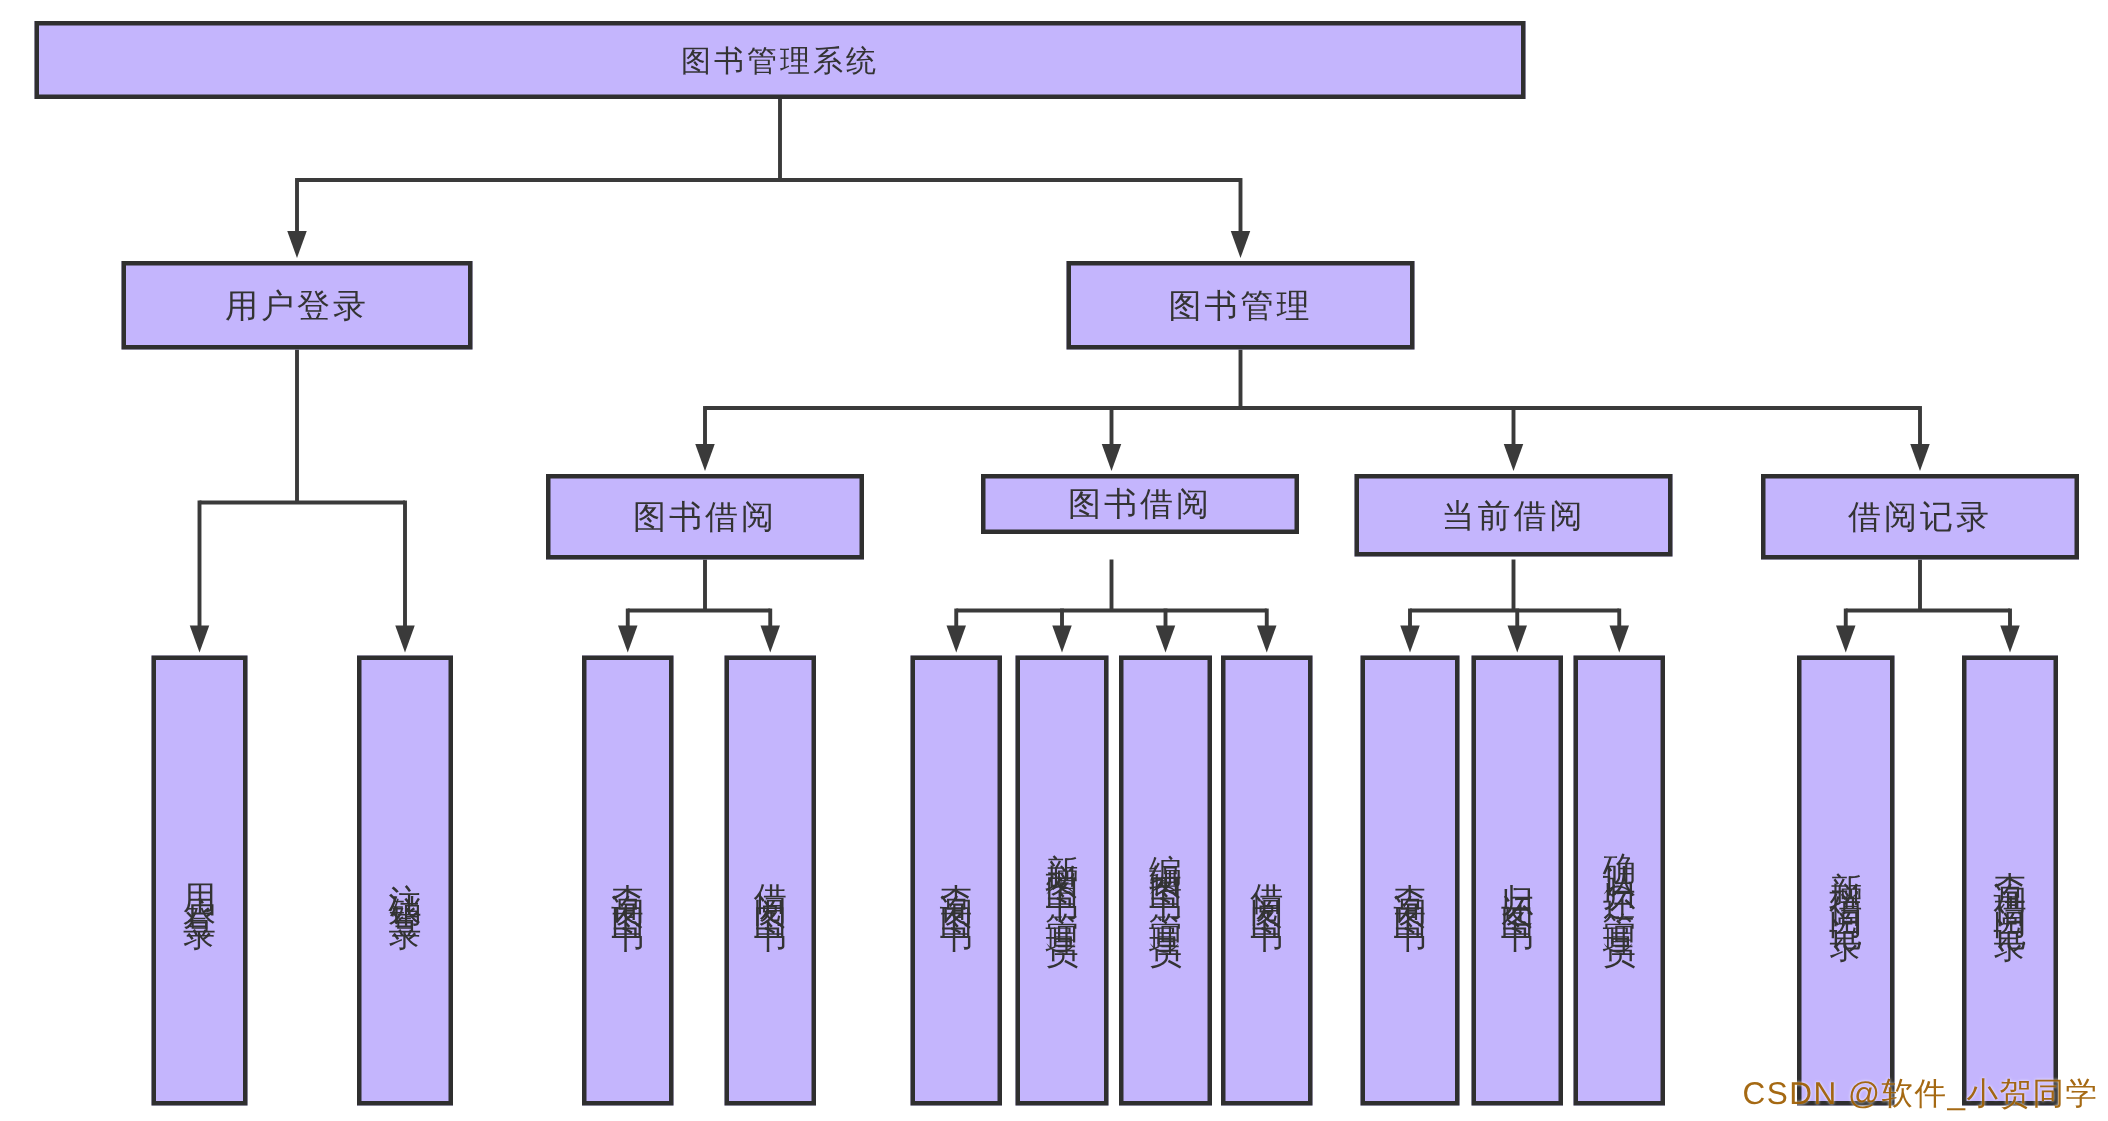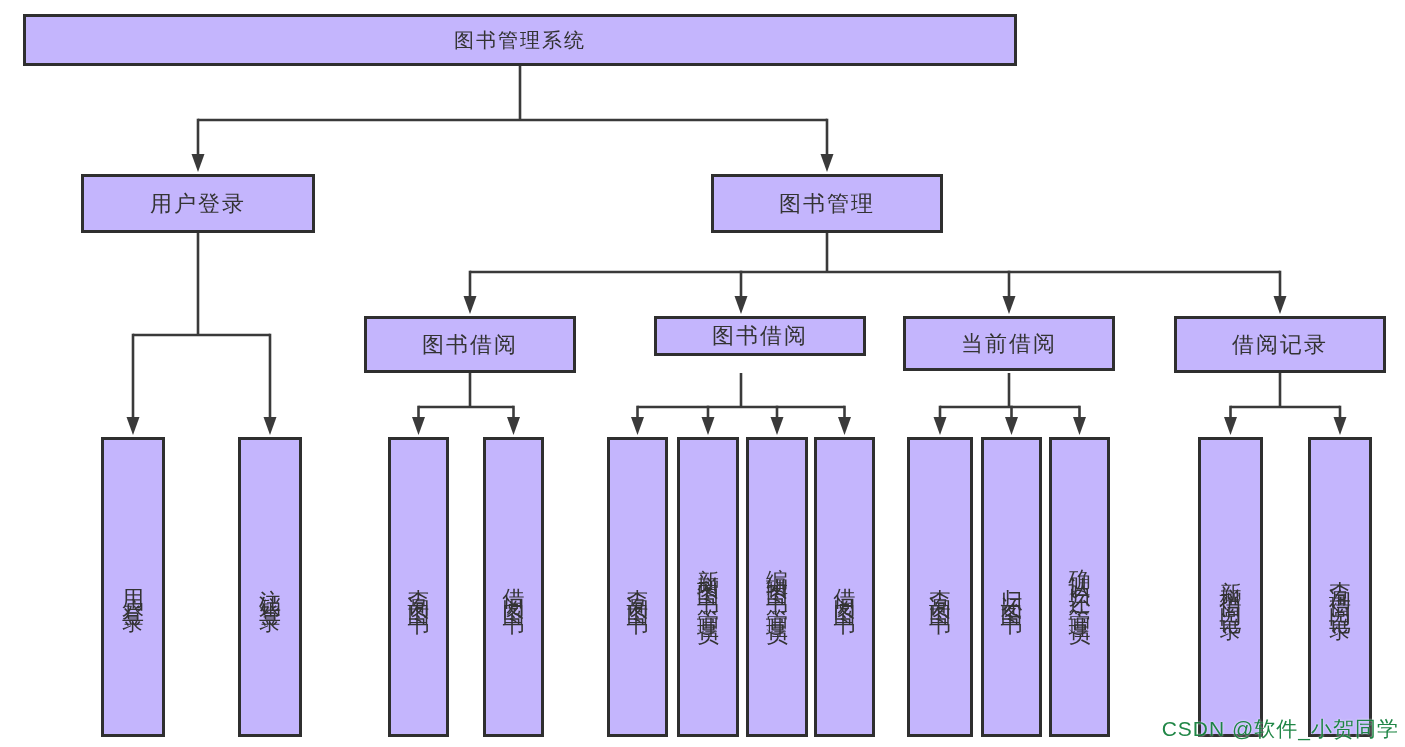--- a/index.html
+++ b/index.html
@@ -16,21 +16,21 @@
     display:flex;align-items:center;justify-content:center;
   }
   .node.h span{font-size:22px;letter-spacing:2px;white-space:nowrap;}
   .node.root span{font-size:20px;}
   .node.v span{
     writing-mode:vertical-rl;text-orientation:mixed;
     font-size:22px;letter-spacing:8px;line-height:1;white-space:nowrap;
   }
   .watermark{
     position:absolute;right:6px;bottom:4px;z-index:5;
-    font-size:21px;color:#15803d;letter-spacing:1px;opacity:.95;
+    font-size:21px;color:#a16207;letter-spacing:1px;opacity:.95;
     text-shadow:0 0 2px #ffffff;
   }
 </style>
 </head>
 <body>
 
 <div>
 
   <svg id="connectors" width="1405" height="747">
       <line x1="520" y1="66" x2="520" y2="120"></line>

